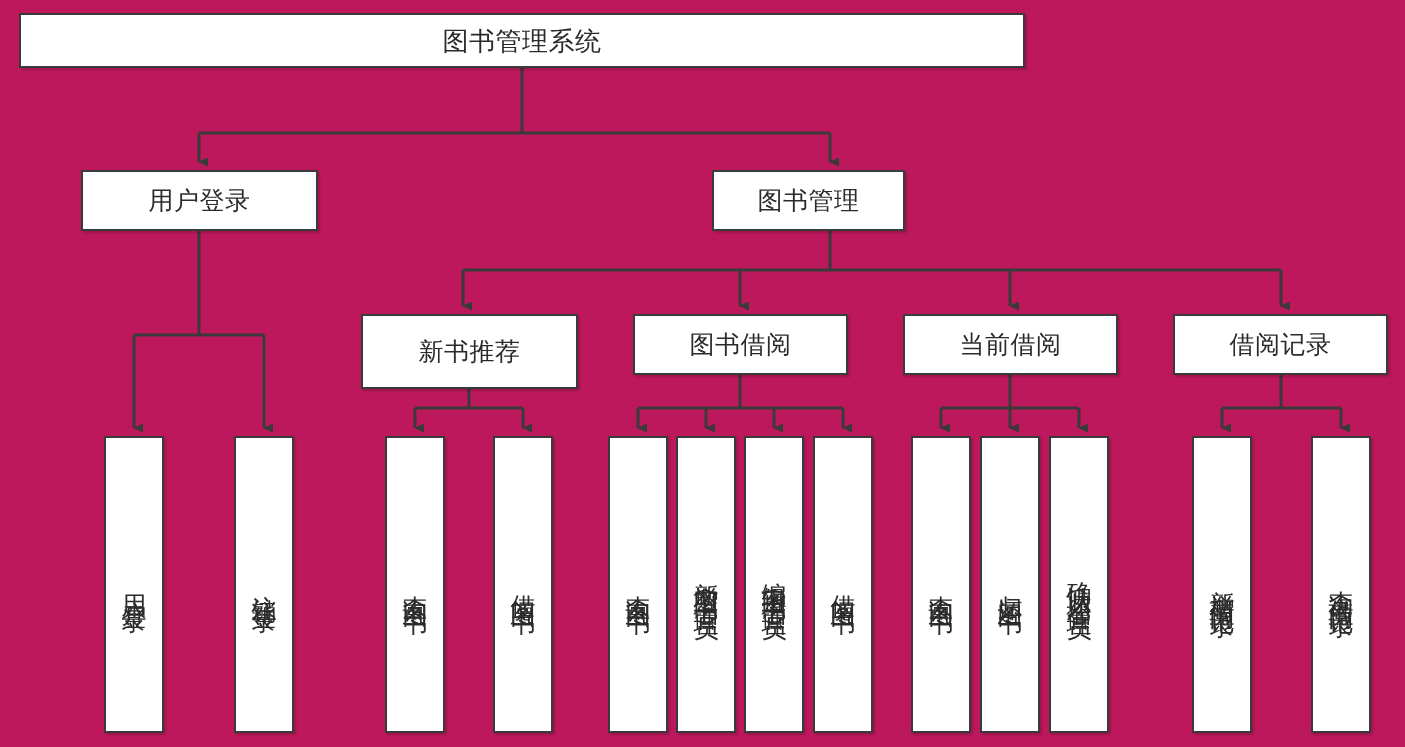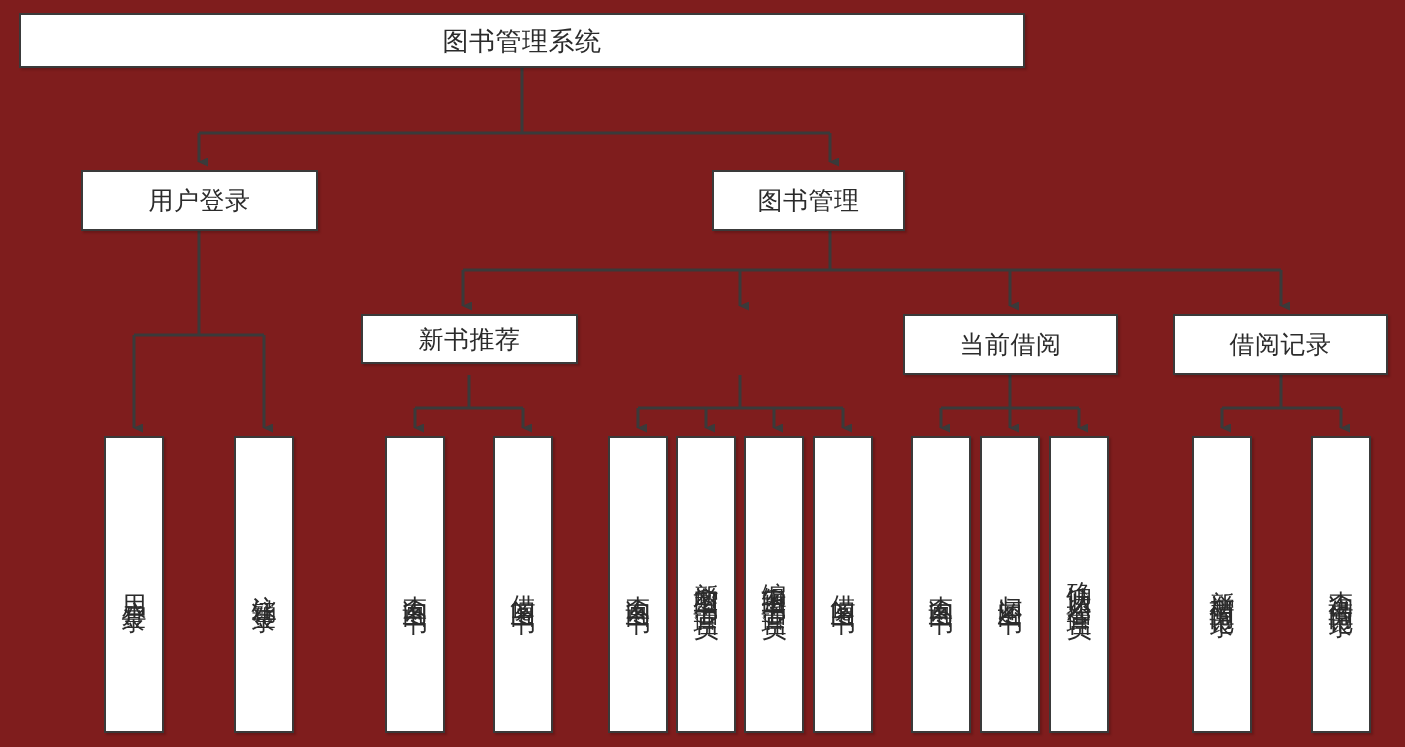--- a/index.html
+++ b/index.html
@@ -7,21 +7,21 @@
     padding: 0;
     background: #ffffff;
   }
   body {
     font-family: "DejaVu Sans", "Liberation Sans", sans-serif;
   }
   #canvas {
     position: relative;
     width: 1405px;
     height: 747px;
-    background: #7f1d1d;
+    background: #be185d;
     overflow: hidden;
   }
   svg.wires {
     position: absolute;
     left: 0;
     top: 0;
     width: 1405px;
     height: 747px;
     pointer-events: none;
   }
@@ -129,22 +129,25 @@
     <span class="node-label">图书管理系统</span>
   </div>
 
   <div class="node horizontal" style="left:81px; top:170px; width:237px; height:61px;">
     <span class="node-label">用户登录</span>
   </div>
   <div class="node horizontal" style="left:712px; top:170px; width:193px; height:61px;">
     <span class="node-label">图书管理</span>
   </div>
 
-  <div class="node horizontal" style="left:361px; top:314px; width:217px; height:50px;">
+  <div class="node horizontal" style="left:361px; top:314px; width:217px; height:75px;">
     <span class="node-label">新书推荐</span>
+  </div>
+  <div class="node horizontal" style="left:633px; top:314px; width:215px; height:61px;">
+    <span class="node-label">图书借阅</span>
   </div>
   <div class="node horizontal" style="left:903px; top:314px; width:215px; height:61px;">
     <span class="node-label">当前借阅</span>
   </div>
   <div class="node horizontal" style="left:1173px; top:314px; width:215px; height:61px;text-align:right;">
     <span class="node-label">借阅记录</span>
   </div>
 
   <div class="node vertical" style="left:104px; top:436px; width:60px; height:297px;">
     <span class="node-label">用户登录</span>

